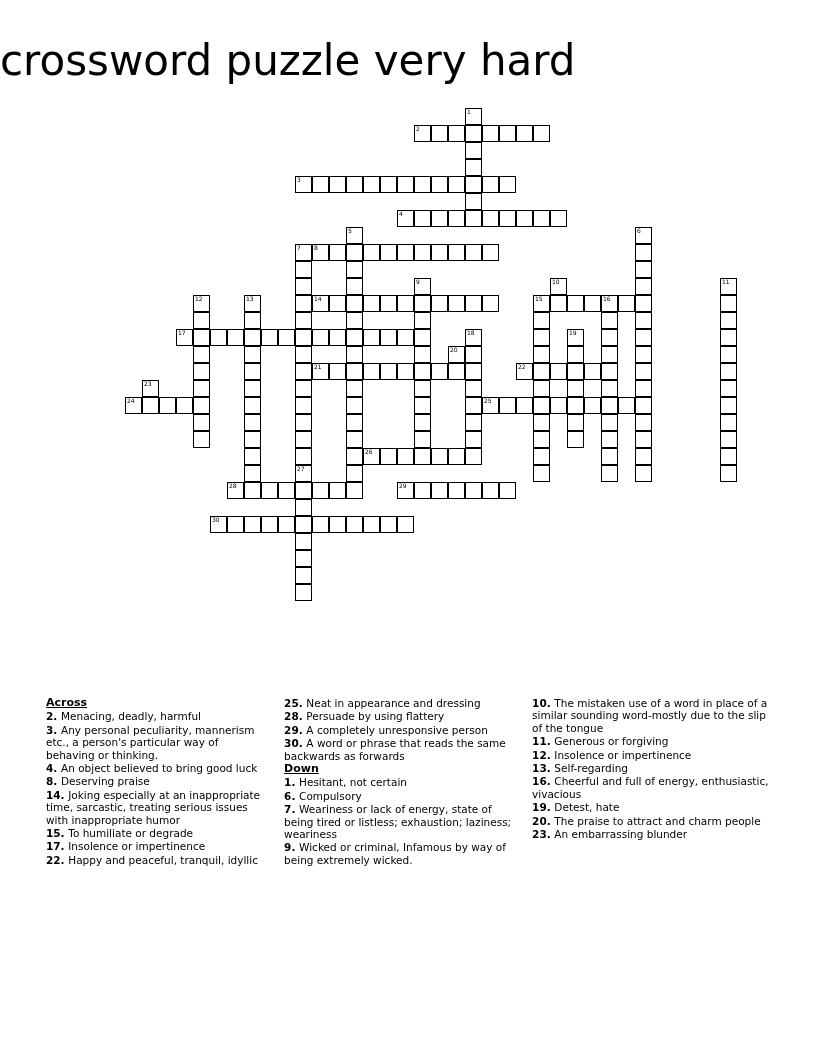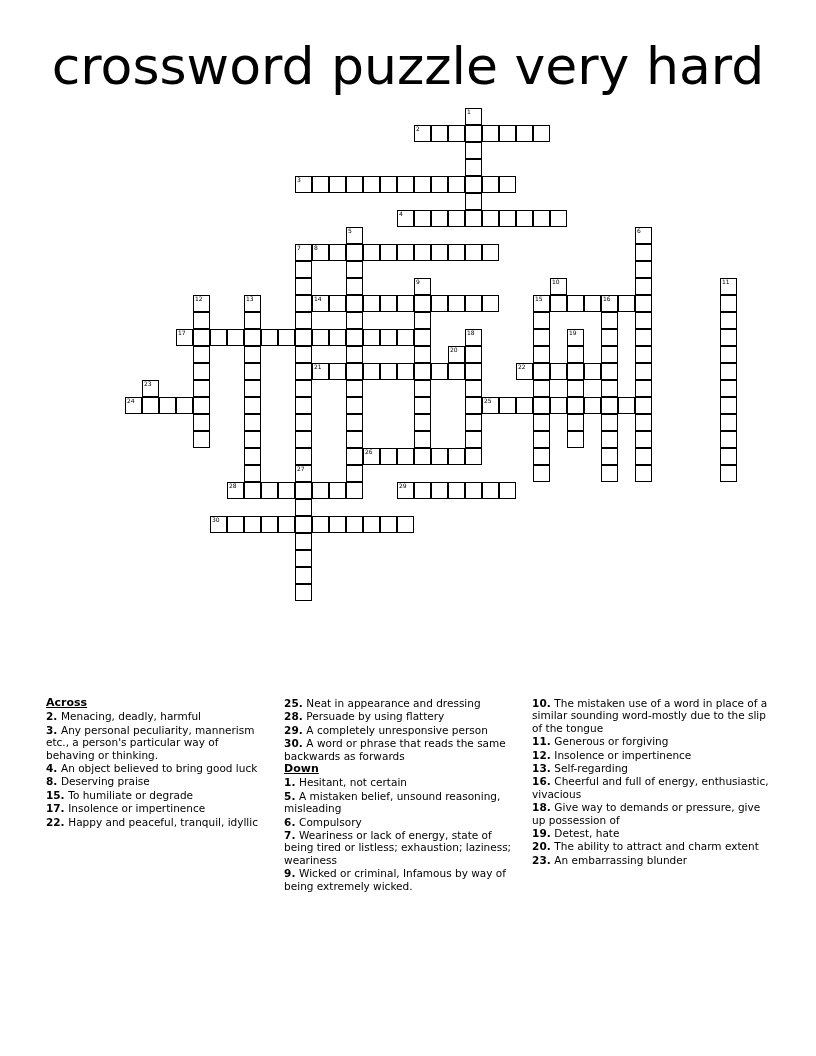--- a/index.html
+++ b/index.html
@@ -31,22 +31,22 @@
   .nameline .rule-short {
     width: 84px;
     border-bottom: 1px solid #000;
     margin: 0 0 3px 4px;
     height: 0;
   }
 
   .title {
     position: absolute;
     top: 36px; left: 0; right: 0;
-    text-align: center;
-    font-size: 52px;
+    text-align: left;
+    font-size: 42px;
     font-weight: normal;
     letter-spacing: 0px;
     font-family: "DejaVu Sans", sans-serif;
   }
 
   
   #grid-wrap {
     position: absolute;
     top: 108px; left: 0;
     width: 816px;
@@ -411,42 +411,41 @@
       <div class="cell" style="left: 295px; top: 476px; width: 17px; height: 17px;"></div>
     </div>
 
   <div class="clues">
     <div class="col c1" id="col1">
         <div class="sechead">Across</div>
         <div class="clue"><b>2. </b><span>Menacing, deadly, harmful</span></div>
         <div class="clue"><b>3. </b><span>Any personal peculiarity, mannerism etc., a person's particular way of behaving or thinking.</span></div>
         <div class="clue"><b>4. </b><span>An object believed to bring good luck</span></div>
         <div class="clue"><b>8. </b><span>Deserving praise</span></div>
+        <div class="clue"><b>14. </b><span>Joking especially at an inappropriate time, sarcastic, treating serious issues with inappropriate humor</span></div>
         <div class="clue"><b>15. </b><span>To humiliate or degrade</span></div>
         <div class="clue"><b>17. </b><span>Insolence or impertinence</span></div>
         <div class="clue"><b>22. </b><span>Happy and peaceful, tranquil, idyllic</span></div>
       </div>
     <div class="col c2" id="col2">
         <div class="clue"><b>25. </b><span>Neat in appearance and dressing</span></div>
         <div class="clue"><b>28. </b><span>Persuade by using flattery</span></div>
         <div class="clue"><b>29. </b><span>A completely unresponsive person</span></div>
         <div class="clue"><b>30. </b><span>A word or phrase that reads the same backwards as forwards</span></div>
         <div class="sechead">Down</div>
         <div class="clue"><b>1. </b><span>Hesitant, not certain</span></div>
-        <div class="clue"><b>5. </b><span>A mistaken belief, unsound reasoning, misleading</span></div>
         <div class="clue"><b>6. </b><span>Compulsory</span></div>
         <div class="clue"><b>7. </b><span>Weariness or lack of energy, state of being tired or listless; exhaustion; laziness; weariness</span></div>
         <div class="clue"><b>9. </b><span>Wicked or criminal, Infamous by way of being extremely wicked.</span></div>
       </div>
     <div class="col c3" id="col3">
         <div class="clue"><b>10. </b><span>The mistaken use of a word in place of a similar sounding word-mostly due to the slip of the tongue</span></div>
         <div class="clue"><b>11. </b><span>Generous or forgiving</span></div>
         <div class="clue"><b>12. </b><span>Insolence or impertinence</span></div>
         <div class="clue"><b>13. </b><span>Self-regarding</span></div>
         <div class="clue"><b>16. </b><span>Cheerful and full of energy, enthusiastic, vivacious</span></div>
-        <div class="clue"><b>18. </b><span>Give way to demands or pressure, give up possession of</span></div>
         <div class="clue"><b>19. </b><span>Detest, hate</span></div>
-        <div class="clue"><b>20. </b><span>The ability to attract and charm extent</span></div>
+        <div class="clue"><b>20. </b><span>The praise to attract and charm people</span></div>
         <div class="clue"><b>23. </b><span>An embarrassing blunder</span></div>
       </div>
   </div>
 
 </div>
 
 </body></html>

